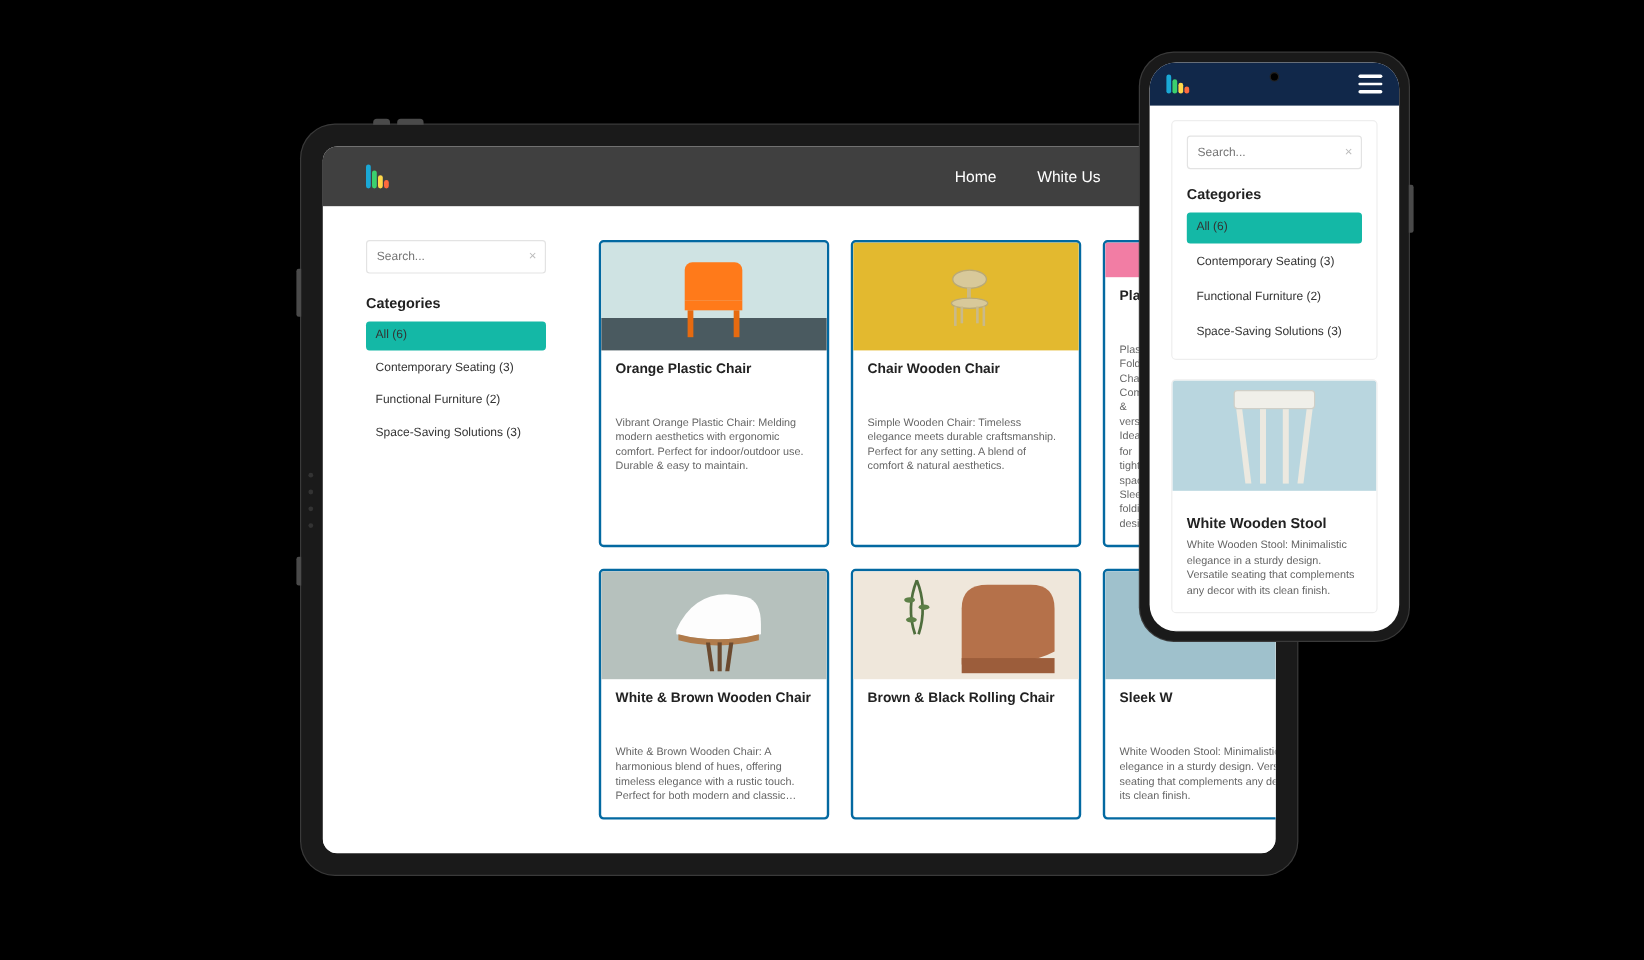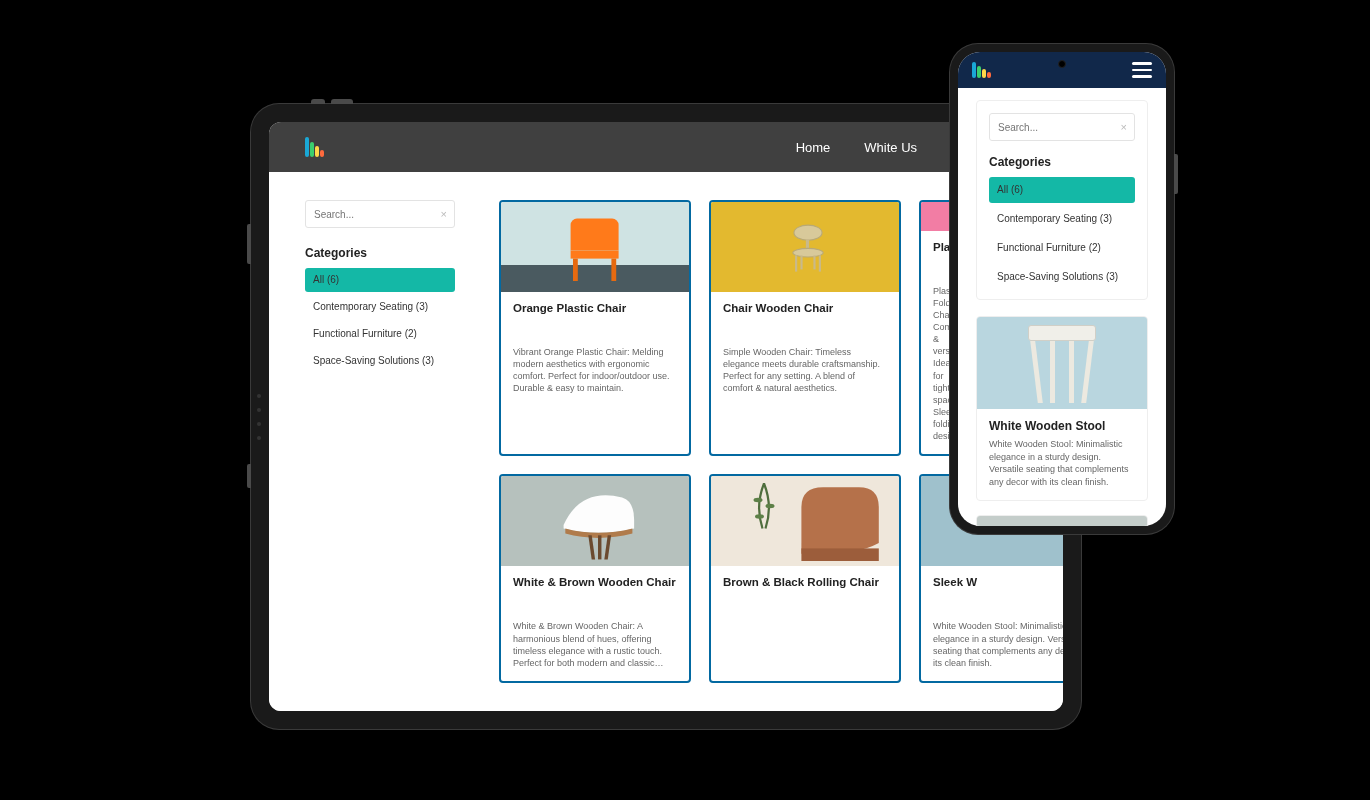--- a/index.html
+++ b/index.html
@@ -217,21 +217,21 @@
 
   .p-card {
     border: 1px solid #eee;
     border-radius: 4px;
     overflow: hidden;
     background: #fff;
     margin-bottom: 14px;
   }
   .p-card-img { height: 92px; width: 100%; position: relative; background: #b9d6df; }
   .p-card-body { padding: 10px 12px 12px; }
-  .p-card-title { font-size: 12px; font-weight: 700; color: #222; margin-bottom: 5px; }
+  .p-card-title { font-size: 12px; font-weight: 700; color: #222; margin-bottom: 5px; margin-top: 10px; }
   .p-card-desc  { font-size: 9px; color: #666; line-height: 1.4; }
 
   
   .stool {
     position: absolute; left: 50%; top: 8px; transform: translateX(-50%);
     width: 68px; height: 80px;
   }
   .stool .top { width: 68px; height: 16px; background: #f0efe9; border: 1px solid #d0cfc7; border-radius: 3px; }
   .stool .leg { position: absolute; top: 16px; width: 5px; height: 62px; background: #ece9e0; }
   .stool .l1 { left: 6px; transform: skewX(7deg);}

